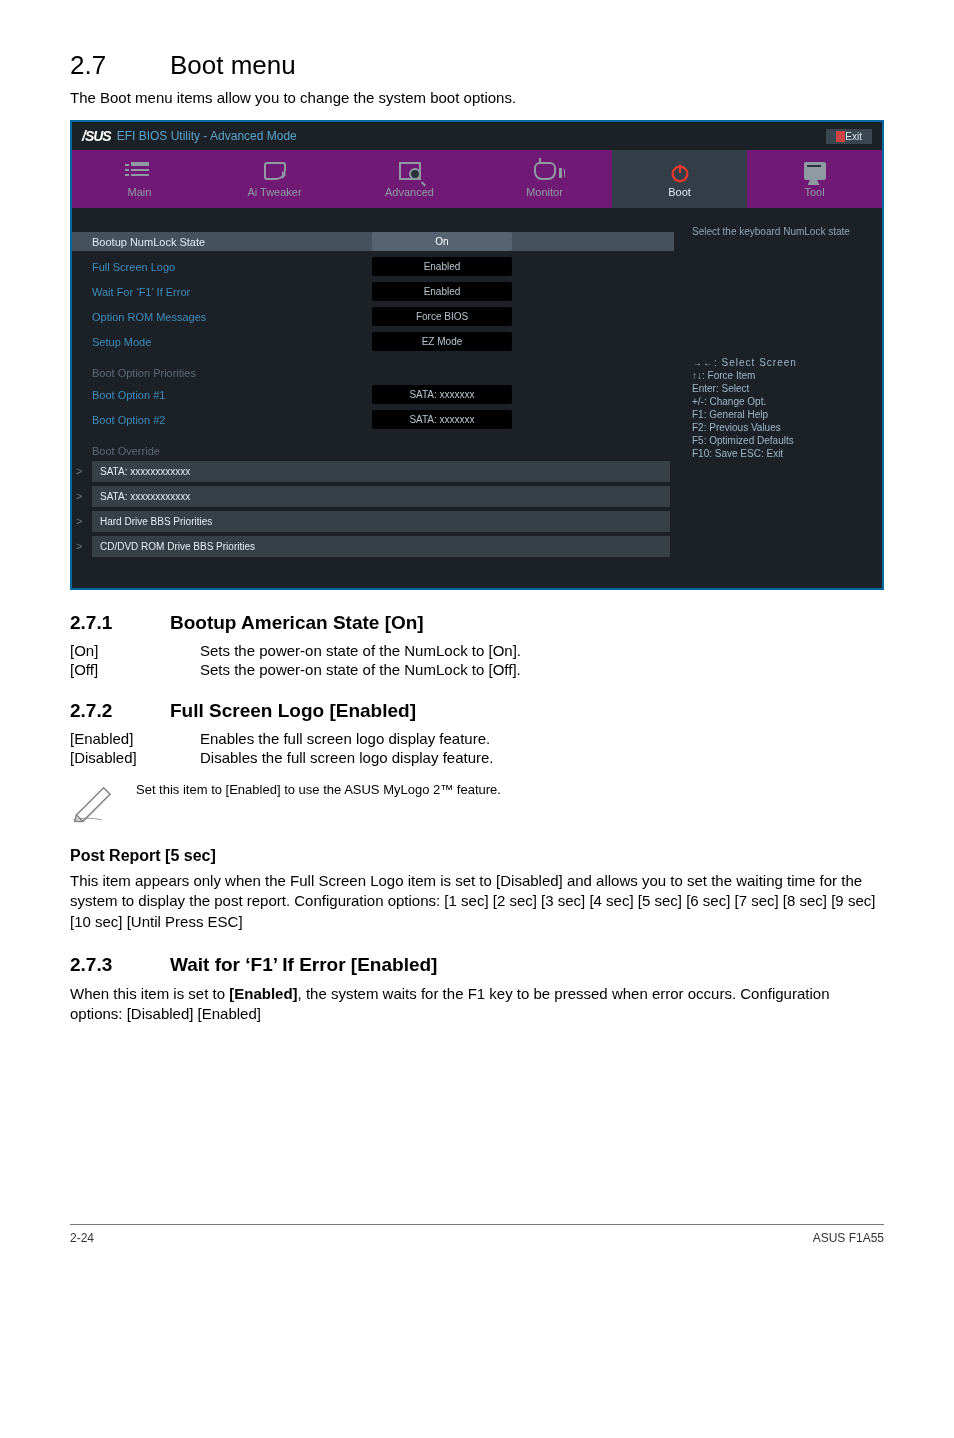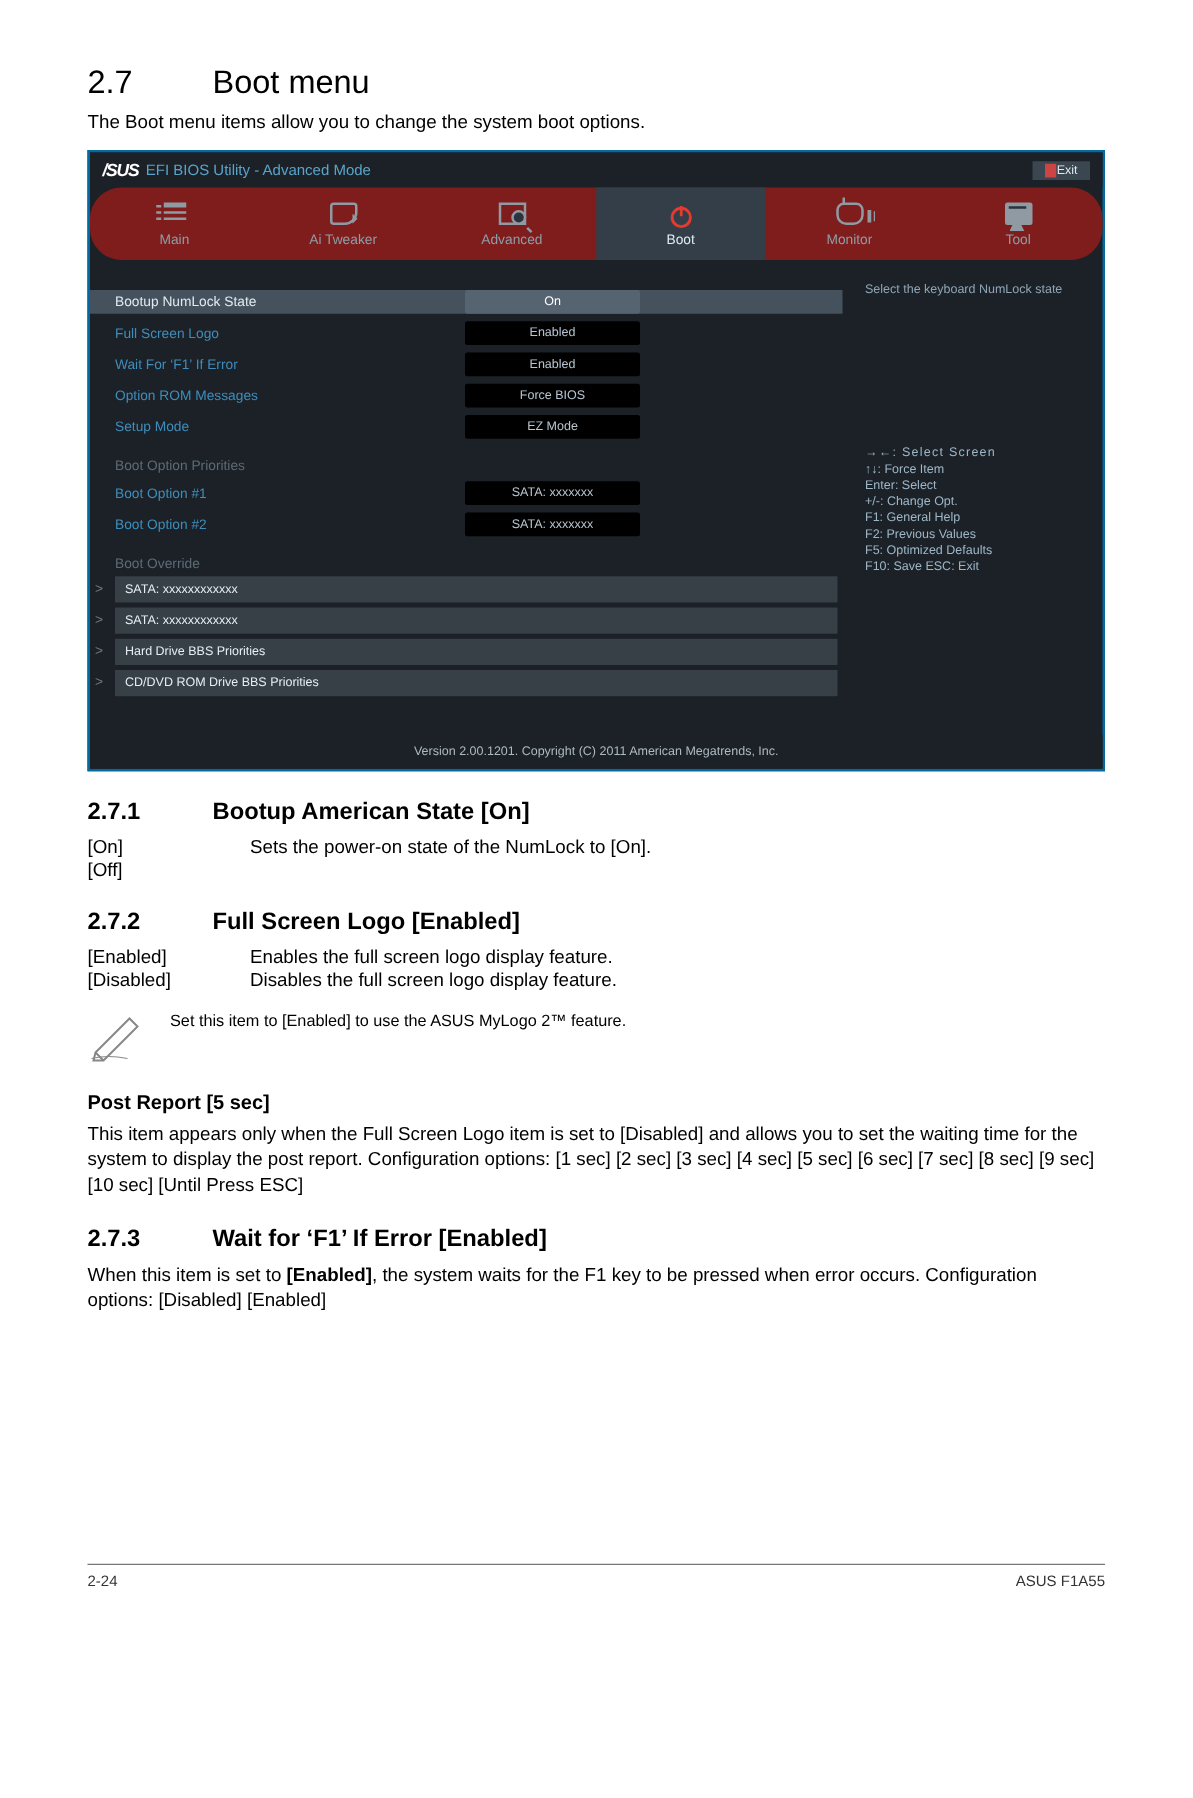--- a/index.html
+++ b/index.html
@@ -11,21 +11,21 @@
 
   
   .bios { background: #1b2127; color: #b7c9d7; border: 2px solid #0369a1; position: relative; font-size: 11px; }
   .bios-top { display:flex; align-items:center; padding:6px 10px; background:#1b2127; }
   .bios-top .brand { font-style: italic; font-weight: bold; color:#fff; letter-spacing:-1px; font-size:14px;}
   .bios-top .title { color:#5aa3c9; margin-left:6px; font-size:12px;}
   .bios-top .exit { margin-left:auto; background:#3a4650; padding:2px 10px; color:#dfeaf1; font-size:10px; display:flex; align-items:center; gap:0;}
   .exit-icon { display:inline-block; width:9px; height:11px; background:#c44; position:relative;}
   .exit-icon::after{content:"";position:absolute;right:-3px;top:3px;border:3px solid transparent;border-left-color:#c44;}
 
-  .tabs { display:flex; background:#7f1d1d;border-radius:25px; }
+  .tabs { display:flex; background:#701a75; }
   .tab { flex:1; text-align:center; padding:12px 4px 10px; color:#909ca5; position:relative; }
   .tab.active { background:#343e49; }
   .tab .icon { display:block; margin:0 auto 6px; width:22px; height:18px; }
   .tab .lbl { font-size:11px; }
 
   .icon-main { width:22px; height:14px; position:relative; }
   .icon-main::before,.icon-main::after{content:"";position:absolute;left:2px;right:2px;height:2px;background:#8f9aa3;}
   .icon-main::before{top:2px;box-shadow:0 5px 0 #8f9aa3,0 10px 0 #8f9aa3;}
   .icon-main span{position:absolute;left:-4px;width:4px;height:2px;background:#8f9aa3;top:2px;box-shadow:0 5px 0 #8f9aa3,0 10px 0 #8f9aa3;}
 
@@ -109,32 +109,32 @@
       <span class="lbl">Main</span>
     </div>
     <div class="tab">
       <span class="icon icon-tweak"></span>
       <span class="lbl">Ai  Tweaker</span>
     </div>
     <div class="tab">
       <span class="icon icon-adv"></span>
       <span class="lbl">Advanced</span>
     </div>
+    <div class="tab">
+      <span class="icon icon-mon"></span>
+      <span class="lbl">Monitor</span>
+    </div>
     <div class="tab active">
       <span class="icon icon-boot">
         <svg viewBox="0 0 24 24">
             <circle cx="12" cy="13" r="8" fill="none" stroke="#e53a2e" stroke-width="2.5"></circle>
             <line x1="12" y1="3" x2="12" y2="12" stroke="#e53a2e" stroke-width="2.5"></line>
           </svg>
       </span>
       <span class="lbl" style="color:#dcebf4">Boot</span>
-    </div>
-    <div class="tab">
-      <span class="icon icon-mon"></span>
-      <span class="lbl">Monitor</span>
     </div>
     <div class="tab">
       <span class="icon icon-tool"></span>
       <span class="lbl">Tool</span>
     </div>
   </div>
 
   <div class="bios-body">
     <div class="left">
 
@@ -185,32 +185,32 @@
         <div>↑↓:  Force Item</div>
         <div>Enter:  Select</div>
         <div>+/-:  Change Opt.</div>
         <div>F1:  General Help</div>
         <div>F2:  Previous Values</div>
         <div>F5:  Optimized Defaults</div>
         <div>F10:  Save   ESC:  Exit</div>
       </div>
     </div>
   </div>
-  <div class="bios-foot">Version  2.00.1201.   Copyright  (C)  2011 American  Megatrends,  Inc.</div>
 </div>
 
 <h2>
   <span class="num">2.7.1</span><span>Bootup American State [On]</span>
 </h2>
 <div class="kv">
     <span class="k">[On]</span>
     <span class="v">Sets the power-on state of the NumLock to [On].</span>
   </div>
 <div class="kv">
     <span class="k">[Off]</span>
+    <span class="v">Sets the power-on state of the NumLock to [Off].</span>
   </div>
 
 <h2>
   <span class="num">2.7.2</span><span>Full Screen Logo [Enabled]</span>
 </h2>
 <div class="kv">
     <span class="k">[Enabled]</span>
     <span class="v">Enables the full screen logo display feature.</span>
   </div>
 <div class="kv">

